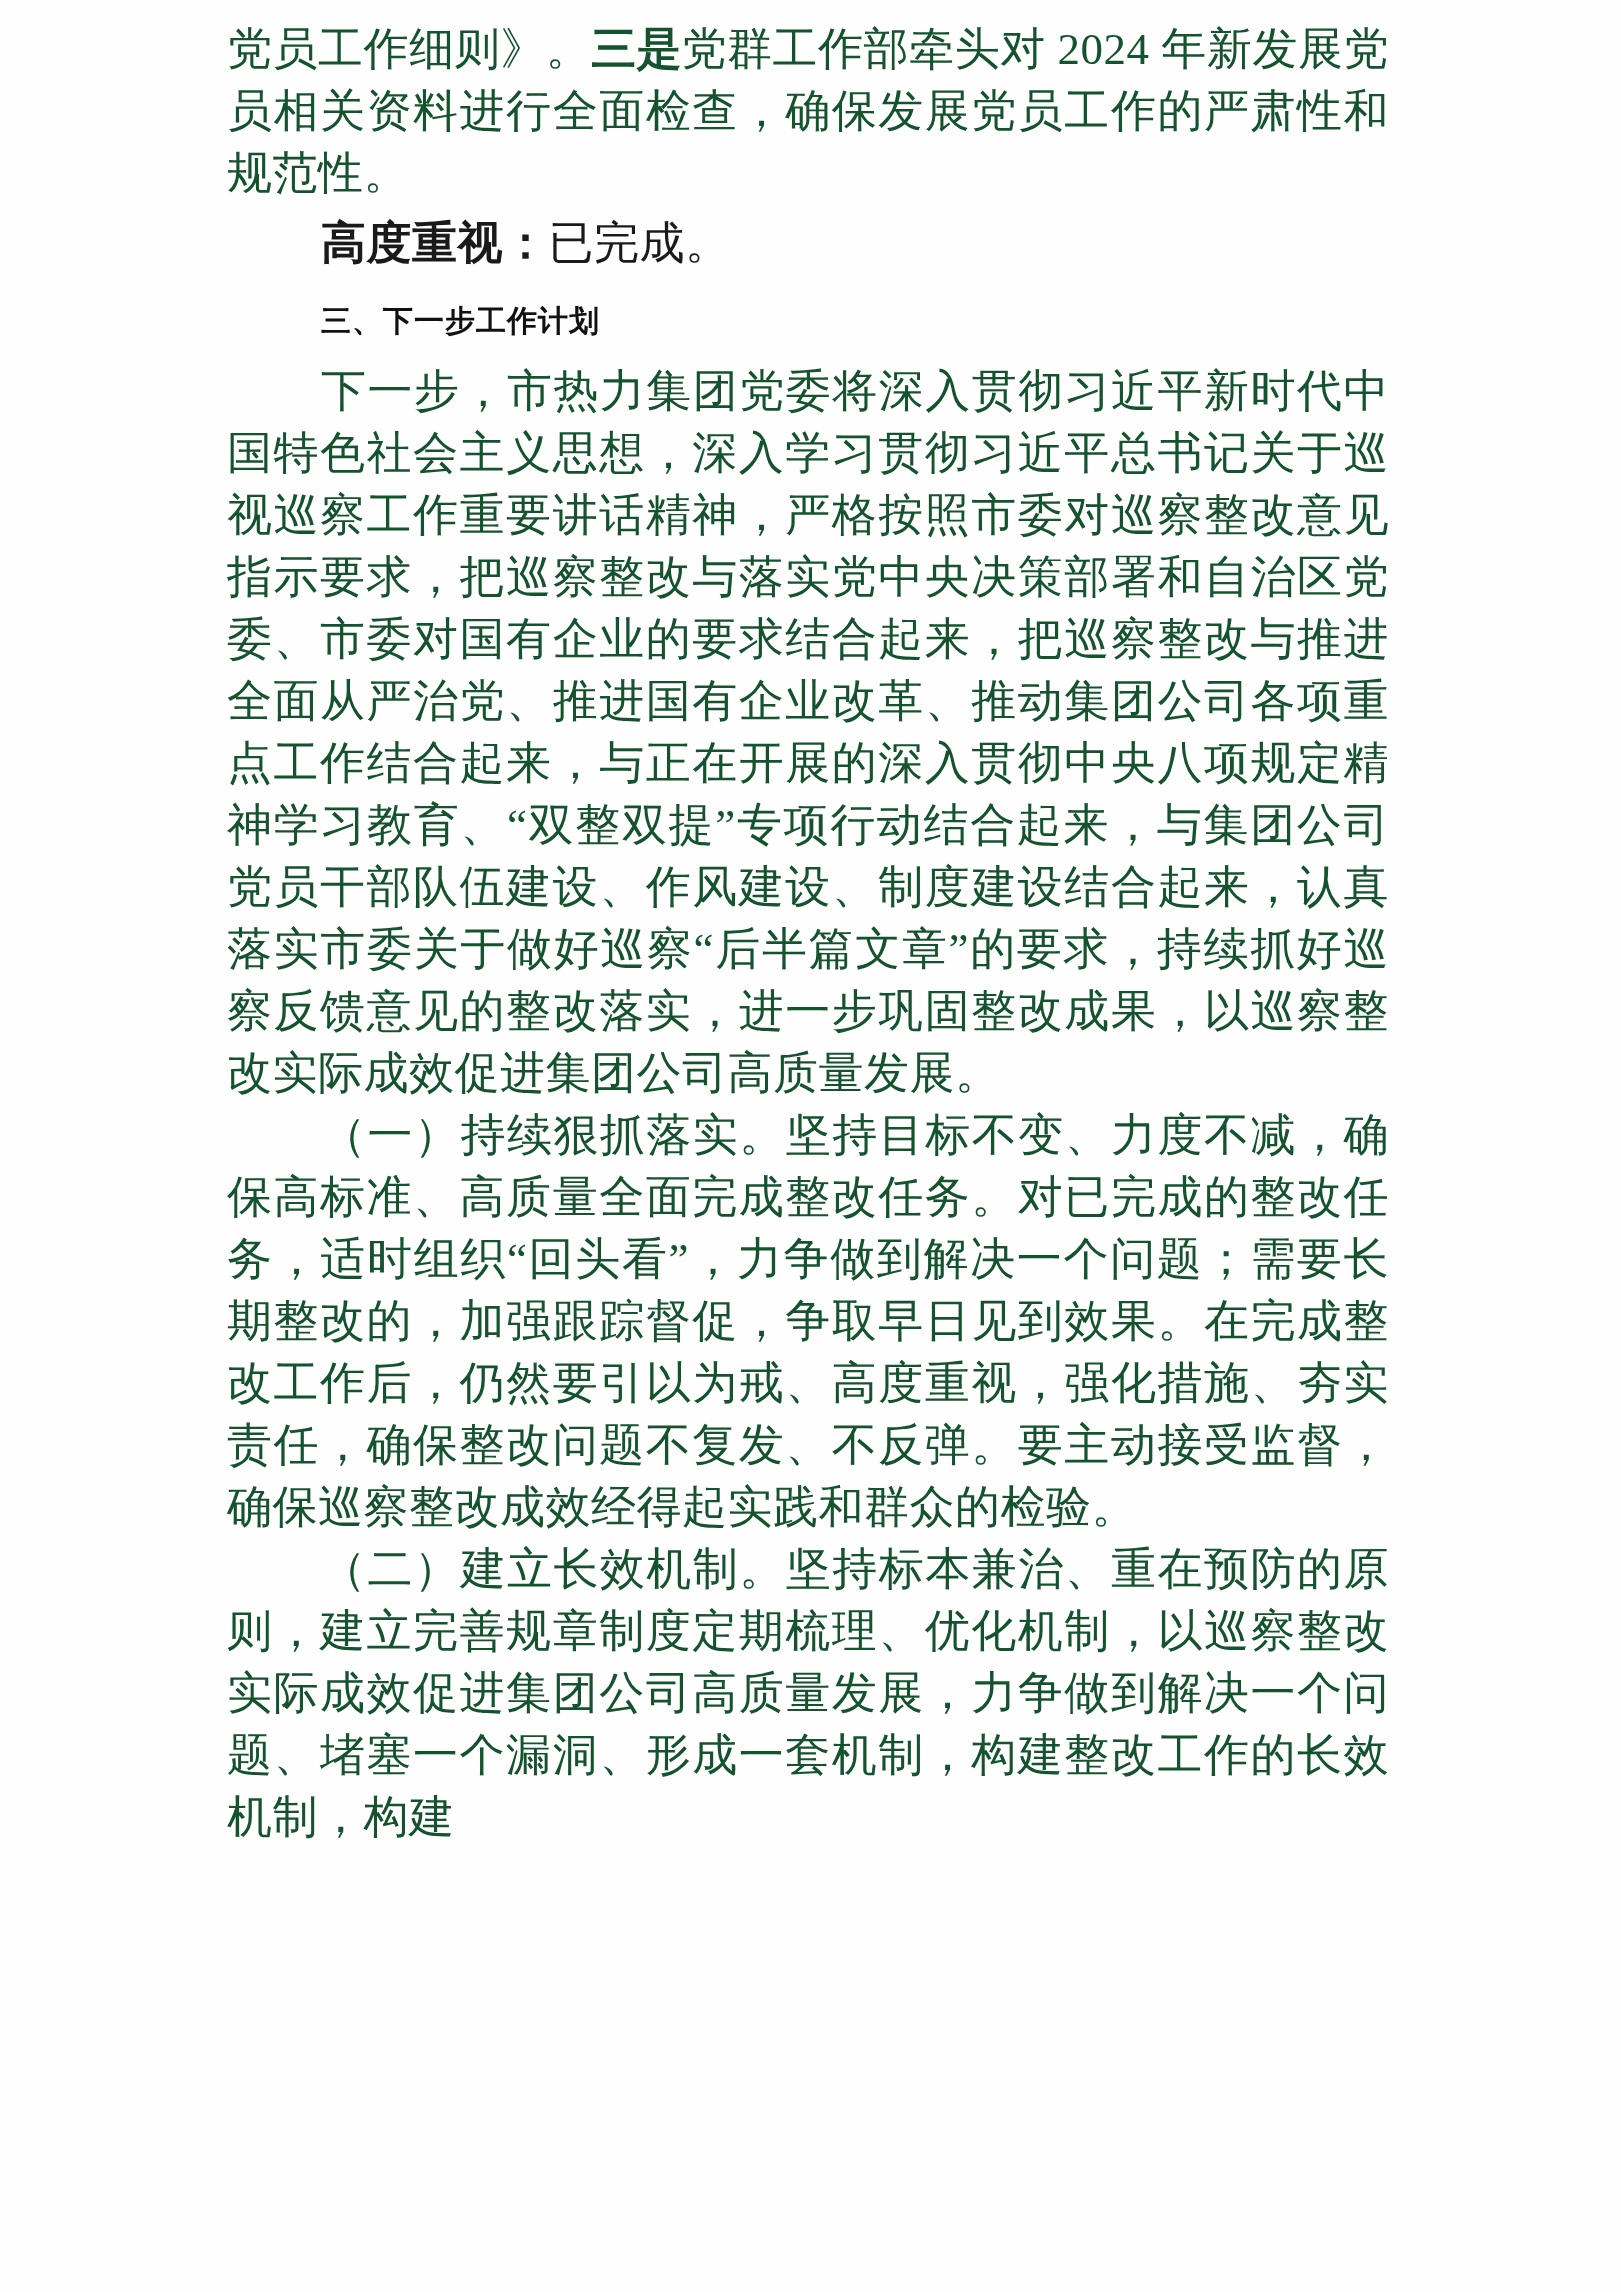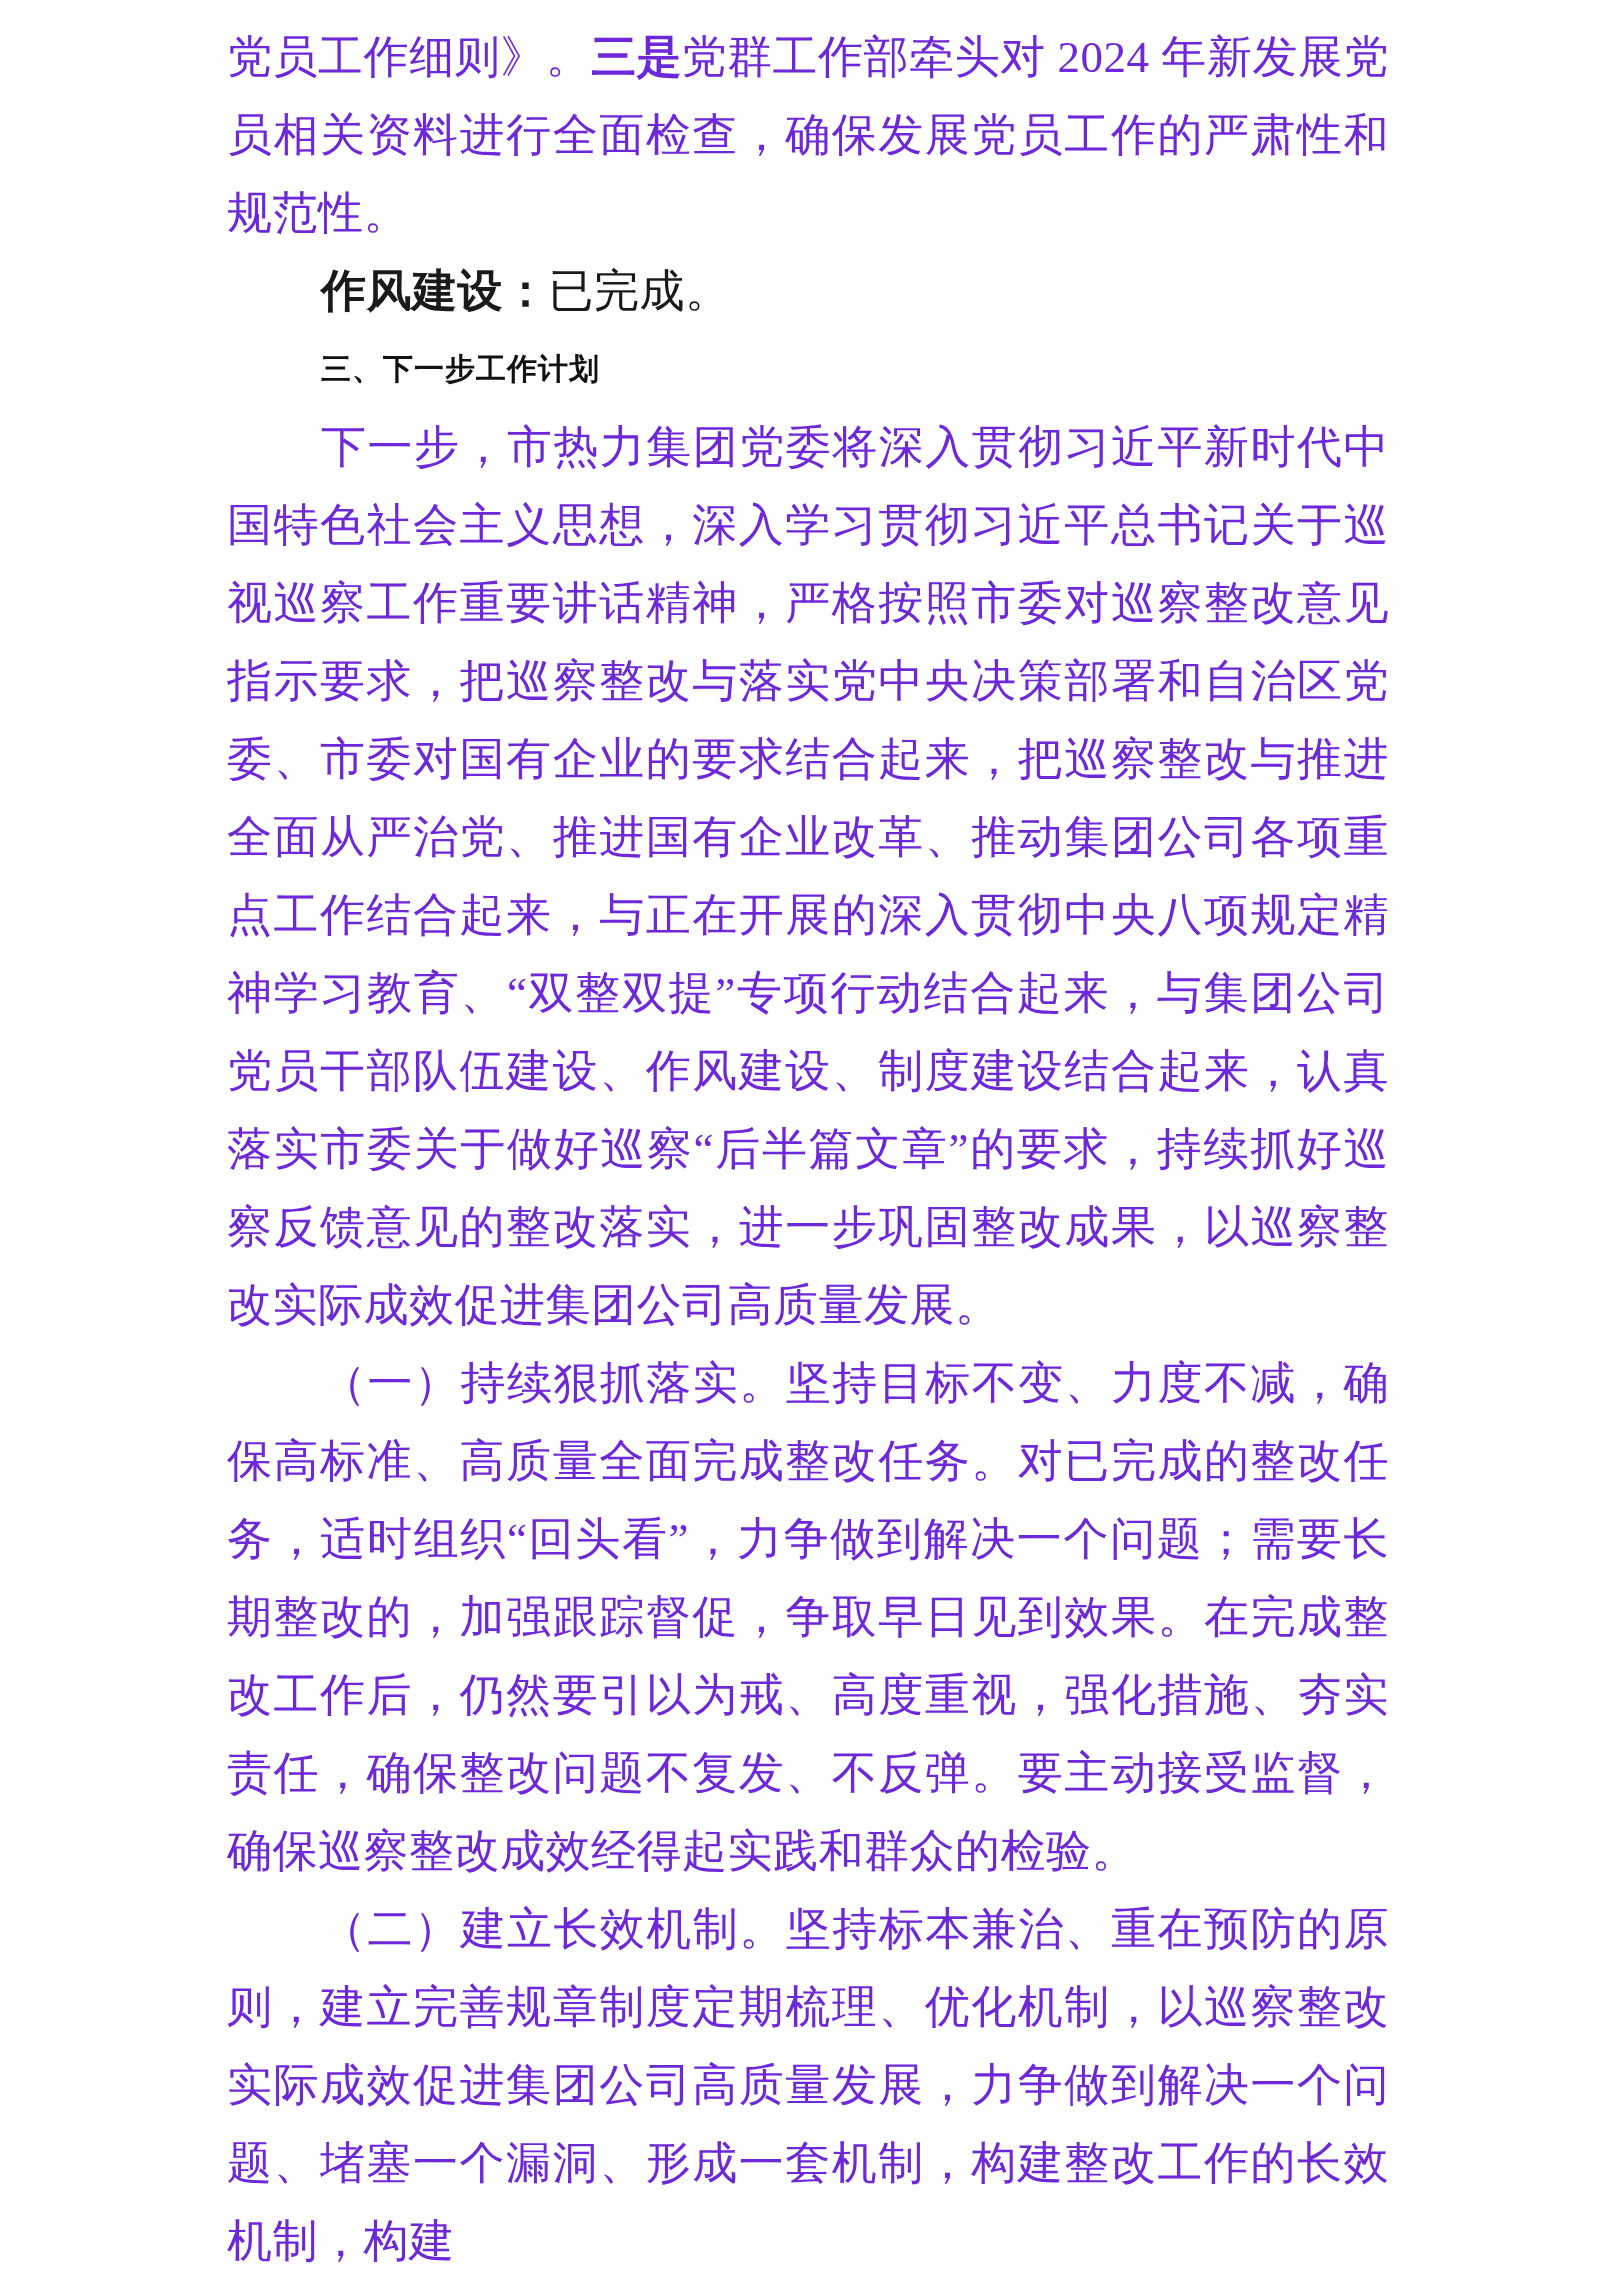--- a/index.html
+++ b/index.html
@@ -19,22 +19,22 @@
   .content {
     position: absolute;
     left: 227px;
     top: 17.6px;
     width: 1162px;
   }
   
   .para {
     font-family: "Liberation Serif", "DejaVu Serif", serif;
     font-size: 45px;
-    line-height: 78px;
-    color: #6d28d9;
+    line-height: 62px;
+    color: #14532d;
     text-align: justify;
     text-justify: inter-character;
     letter-spacing: 0.5px;
     margin: 0;
     text-indent: 0;
     word-break: break-all;
     -webkit-font-smoothing: antialiased;
   }
   .para.indent {
     text-indent: 94px;
@@ -77,21 +77,21 @@
   }
 </style>
 </head>
 <body>
 
 <div class="page">
   <div class="content">
 
     <p class="para cont"><span>党员工作细则》。</span><span class="bold-run">三是</span><span>党群工作部牵头对 2024 年新发展党员相关资料进行全面检查，确保发展党员工作的严肃性和规范性。</span></p>
 
-    <p class="status-line"><span class="label">作风建设：</span><span>已完成。</span></p>
+    <p class="status-line"><span class="label">高度重视：</span><span>已完成。</span></p>
 
     <p class="section-heading">三、下一步工作计划</p>
 
     <p class="para indent">下一步，市热力集团党委将深入贯彻习近平新时代中国特色社会主义思想，深入学习贯彻习近平总书记关于巡视巡察工作重要讲话精神，严格按照市委对巡察整改意见指示要求，把巡察整改与落实党中央决策部署和自治区党委、市委对国有企业的要求结合起来，把巡察整改与推进全面从严治党、推进国有企业改革、推动集团公司各项重点工作结合起来，与正在开展的深入贯彻中央八项规定精神学习教育、“双整双提”专项行动结合起来，与集团公司党员干部队伍建设、作风建设、制度建设结合起来，认真落实市委关于做好巡察“后半篇文章”的要求，持续抓好巡察反馈意见的整改落实，进一步巩固整改成果，以巡察整改实际成效促进集团公司高质量发展。</p>
 
     <p class="para indent">（一）持续狠抓落实。坚持目标不变、力度不减，确保高标准、高质量全面完成整改任务。对已完成的整改任务，适时组织“回头看”，力争做到解决一个问题；需要长期整改的，加强跟踪督促，争取早日见到效果。在完成整改工作后，仍然要引以为戒、高度重视，强化措施、夯实责任，确保整改问题不复发、不反弹。要主动接受监督，确保巡察整改成效经得起实践和群众的检验。</p>
 
     <p class="para indent">（二）建立长效机制。坚持标本兼治、重在预防的原则，建立完善规章制度定期梳理、优化机制，以巡察整改实际成效促进集团公司高质量发展，力争做到解决一个问题、堵塞一个漏洞、形成一套机制，构建整改工作的长效机制，构建</p>
 
   </div>

